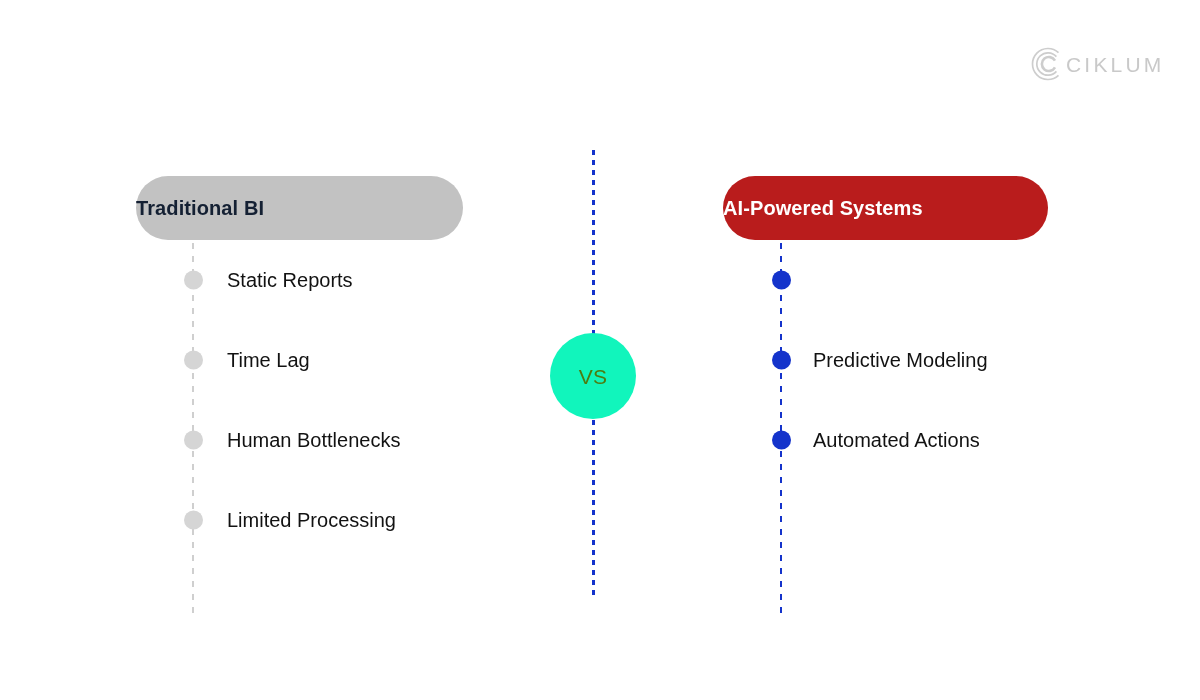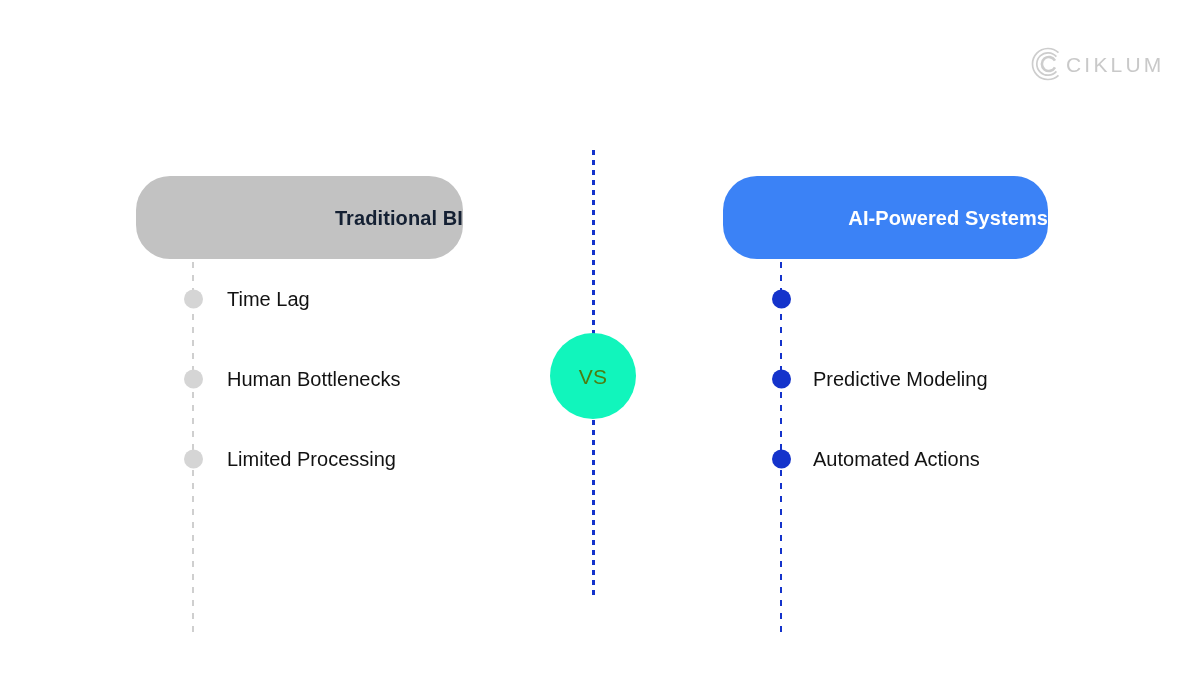--- a/index.html
+++ b/index.html
@@ -81,30 +81,30 @@
   
   .column {
     position: absolute;
     top: 176px;
   }
   .column-left  { left: 136px; width: 327px; }
   .column-right { left: 723px; width: 325px; }
 
   .pill {
     position: relative;
-    height: 83px;
+    height: 64px;
     border-radius: 34px;
     display: flex;
     align-items: center;
-    justify-content: flex-end;
+    justify-content: flex-start;
     box-sizing: border-box;
     z-index: 2;
   }
   .pill-left  { background: #c2c2c2; }
-  .pill-right { background: #3b82f6; }
+  .pill-right { background: #b91c1c; }
 
   .pill-title {
     font-family: "Liberation Sans", sans-serif;
     font-size: 20px;
     font-weight: 700;
     line-height: 1;
     letter-spacing: 0.1px;
     white-space: nowrap;
   }
   .pill-left  .pill-title { color: #142033; }
@@ -192,20 +192,24 @@
 
   <div class="column column-left">
     <div class="pill pill-left">
       <span class="pill-title">Traditional BI</span>
     </div>
     <div class="timeline timeline-left">
       <div class="timeline-track"></div>
 
       <div class="timeline-item">
         <span class="item-dot"></span>
+        <span class="item-label">Static Reports</span>
+      </div>
+      <div class="timeline-item">
+        <span class="item-dot"></span>
         <span class="item-label">Time Lag</span>
       </div>
       <div class="timeline-item">
         <span class="item-dot"></span>
         <span class="item-label">Human Bottlenecks</span>
       </div>
       <div class="timeline-item">
         <span class="item-dot"></span>
         <span class="item-label">Limited Processing</span>
       </div>

